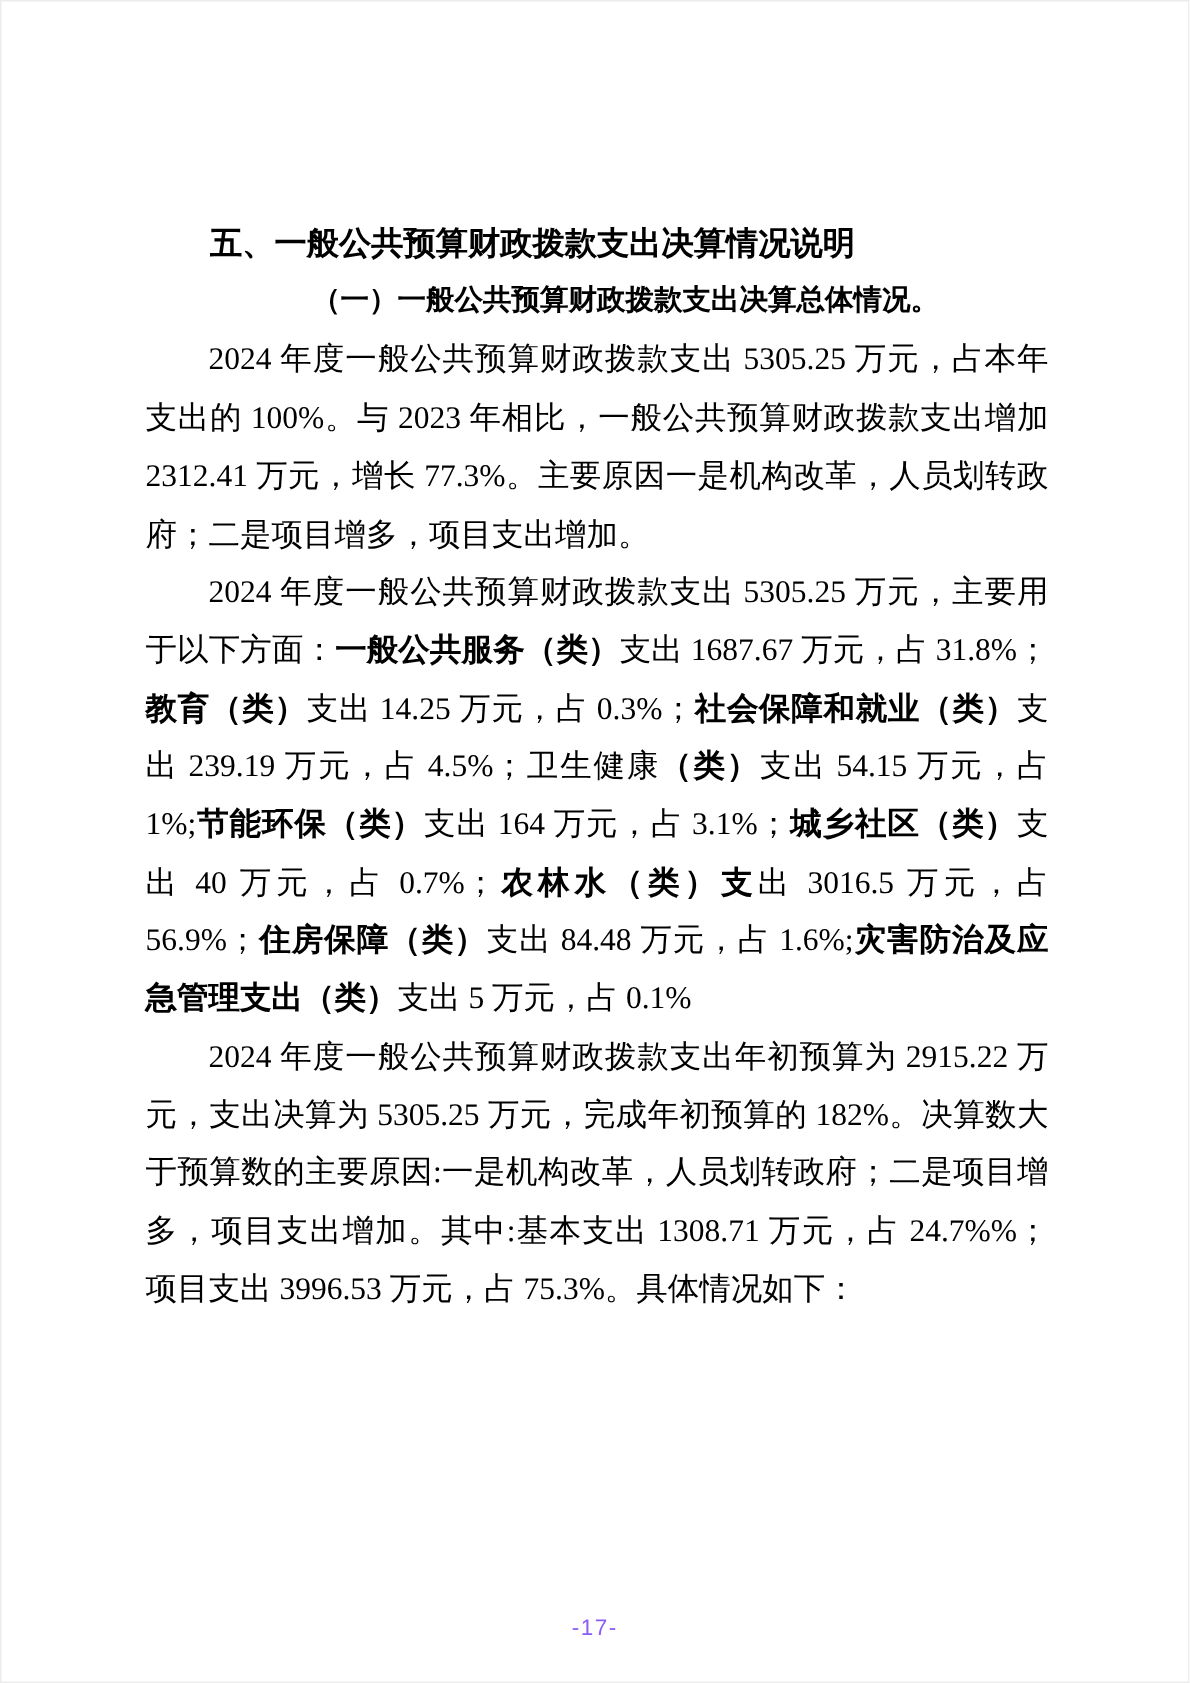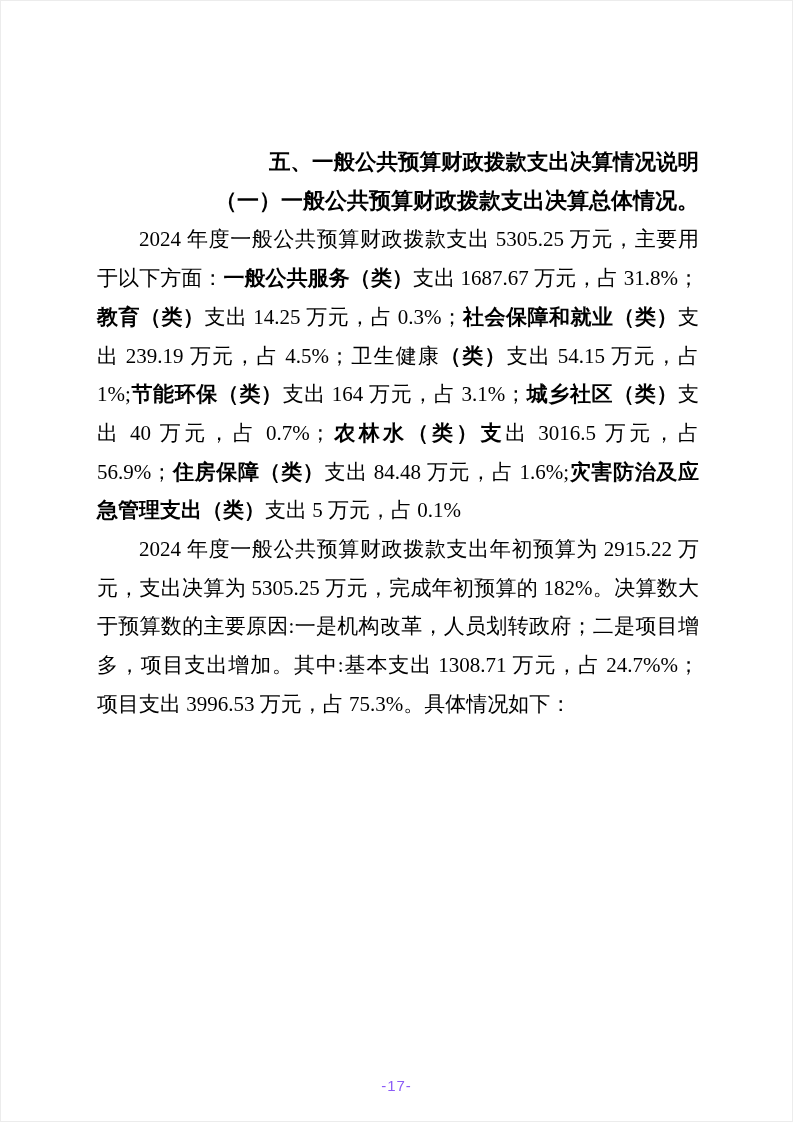--- a/index.html
+++ b/index.html
@@ -29,26 +29,26 @@
   }
   .para {
     margin: 0;
     padding: 0;
     text-indent: 2em;
   }
   .para.heading-1 {
     font-weight: 700;
     font-family: Liberation Sans, sans-serif;
     font-size: 21.5px;
-    text-align: right;
+    text-align: left;
   }
   .para.heading-2 {
     font-weight: 700;
-    font-size: 22px;
-    text-align: right;
+    font-size: 19px;
+    text-align: center;
   }
   .run { font-weight: 400; }
   .run.bold { font-weight: 700; }
   .footer {
     position: absolute;
     left: 0;
     bottom: 26px;
     width: 100%;
     text-align: center;
   }
@@ -59,19 +59,20 @@
     color: #8b5cf6;
   }
 </style>
 </head>
 <body>
 
 <div class="page">
   <main class="doc">
       <p class="para heading-1"><span class="run bold">五、一般公共预算财政拨款支出决算情况说明</span></p>
       <p class="para heading-2"><span class="run bold">（一）一般公共预算财政拨款支出决算总体情况。</span></p>
+      <p class="para body"><span class="run">2024 年度一般公共预算财政拨款支出 5305.25 万元，占本年支出的 100%。与 2023 年相比，一般公共预算财政拨款支出增加 2312.41 万元，增长 77.3%。主要原因一是机构改革，人员划转政府；二是项目增多，项目支出增加。</span></p>
       <p class="para body"><span class="run">2024 年度一般公共预算财政拨款支出 5305.25 万元，主要用于以下方面：</span><span class="run bold">一般公共服务（类）</span><span class="run">支出 1687.67 万元，占 31.8%；</span><span class="run bold">教育（类）</span><span class="run">支出 14.25 万元，占 0.3%；</span><span class="run bold">社会保障和就业（类）</span><span class="run">支出 239.19 万元，占 4.5%；卫生健康</span><span class="run bold">（类）</span><span class="run">支出 54.15 万元，占 1%;</span><span class="run bold">节能环保（类）</span><span class="run">支出 164 万元，占 3.1%；</span><span class="run bold">城乡社区（类）</span><span class="run">支出 40 万元，占 0.7%；</span><span class="run bold">农林水（类）支</span><span class="run">出 3016.5 万元，占 56.9%；</span><span class="run bold">住房保障（类）</span><span class="run">支出 84.48 万元，占 1.6%;</span><span class="run bold">灾害防治及应急管理支出（类）</span><span class="run">支出 5 万元，占 0.1%</span></p>
       <p class="para body"><span class="run">2024 年度一般公共预算财政拨款支出年初预算为 2915.22 万元，支出决算为 5305.25 万元，完成年初预算的 182%。决算数大于预算数的主要原因:一是机构改革，人员划转政府；二是项目增多，项目支出增加。其中:基本支出 1308.71 万元，占 24.7%%；项目支出 3996.53 万元，占 75.3%。具体情况如下：</span></p>
     </main>
   <footer class="footer">
     <span class="pagenum">-17-</span>
   </footer>
 </div>
 
 </body></html>

